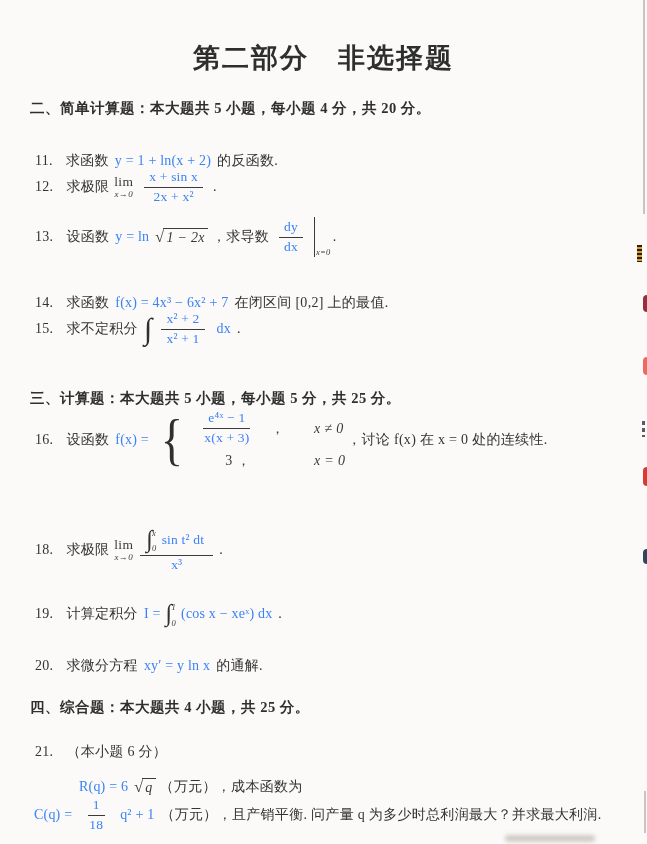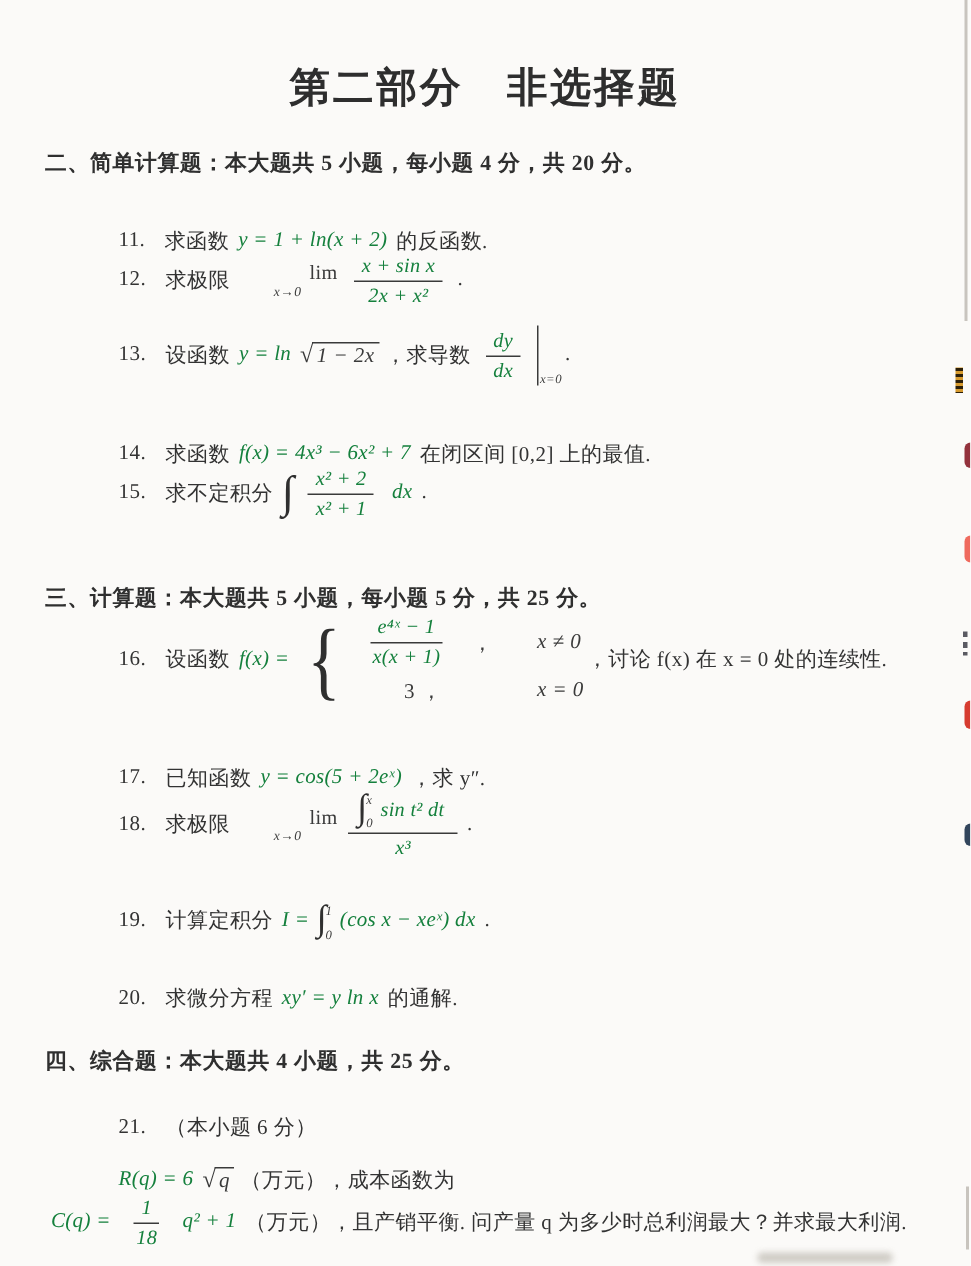--- a/index.html
+++ b/index.html
@@ -25,40 +25,39 @@
     left:30px;
     font-weight:700;font-size:14.5px;color:#2f2f2f;
     white-space:nowrap;letter-spacing:0.5px;
   }
   
   .q{
     left:35px;
     display:flex;align-items:center;
     white-space:nowrap;letter-spacing:0.3px;
   }
-  .qnum{margin-right:11px;font-size:14px;color:#333;margin-left:44px;}
+  .qnum{margin-right:11px;font-size:14px;color:#333;}
   .qtext{margin:16px 2px;color:#333;}
   .m{
-    font-style:italic;
     font-family:"Liberation Serif","DejaVu Serif",serif;
-    margin:0 4px;letter-spacing:0.2px;color:#15803d;
+    margin:0 4px;letter-spacing:0.2px;color:#3b82f6;
   }
   
   .frac{
     display:inline-flex;flex-direction:column;align-items:center;
     vertical-align:middle;margin:0 4px;font-size:13.5px;line-height:1.25;
   }
   .frac .fn{border-bottom:1px solid #3a3a3a;padding:0 5px 1px;display:inline-flex;align-items:center;justify-content:center;}
   .frac .fd{padding:1px 5px 0;}
   
   .lim{
     display:inline-flex;flex-direction:column;align-items:center;
     line-height:1;margin:0 3px;vertical-align:middle;
   }
-  .lim .lw{font-style:normal;font-size:13.5px;margin-left:48px;}
+  .lim .lw{font-style:normal;font-size:13.5px;}
   .lim .ls{font-size:9px;font-style:italic;margin-top:1px;}
   
   .isign-big{font-size:30px;font-style:normal;line-height:1;margin:0 1px 0 4px;color:#2f2f2f;}
   
   .int2{display:inline-flex;margin:0 1px;}
   .int2 .isign{font-size:24px;font-style:normal;line-height:1;color:#2f2f2f;}
   .int2 .ilims{
     display:inline-flex;flex-direction:column;justify-content:space-between;
     font-size:8.5px;font-style:italic;height:26px;margin-left:-1px;padding-top:1px;
   }
@@ -159,40 +158,34 @@
   <div class="abs q" style="top:407px;height:66px">
     <span class="qnum">16.</span>
     <span class="qtext">设函数</span>
     <span class="m">f(x) =</span>
     <span class="brace">{</span>
     <span class="cases">
       <span class="crow">
         <span class="c1">
           <span class="frac">
             <span class="fn m">e⁴ˣ − 1</span>
-            <span class="fd m">x(x + 1)</span>
+            <span class="fd m">x(x + 3)</span>
           </span>
           <span class="csep">，</span>
         </span>
         <span class="c2">x ≠ 0</span>
       </span>
       <span class="crow">
         <span class="c1">3 ，</span>
         <span class="c2">x = 0</span>
       </span>
     </span>
     <span class="qtext">，讨论 f(x) 在 x = 0 处的连续性.</span>
   </div>
 
-  <div class="abs q" style="top:494px">
-    <span class="qnum">17.</span>
-    <span class="qtext">已知函数</span>
-    <span class="m">y = cos(5 + 2eˣ)</span>
-    <span class="qtext">，求 y″.</span>
-  </div>
 
   <div class="abs q" style="top:518px;height:64px">
     <span class="qnum">18.</span>
     <span class="qtext">求极限</span>
     <span class="lim">
       <span class="lw">lim</span>
       <span class="ls">x→0</span>
     </span>
     <span class="frac">
       <span class="fn">

